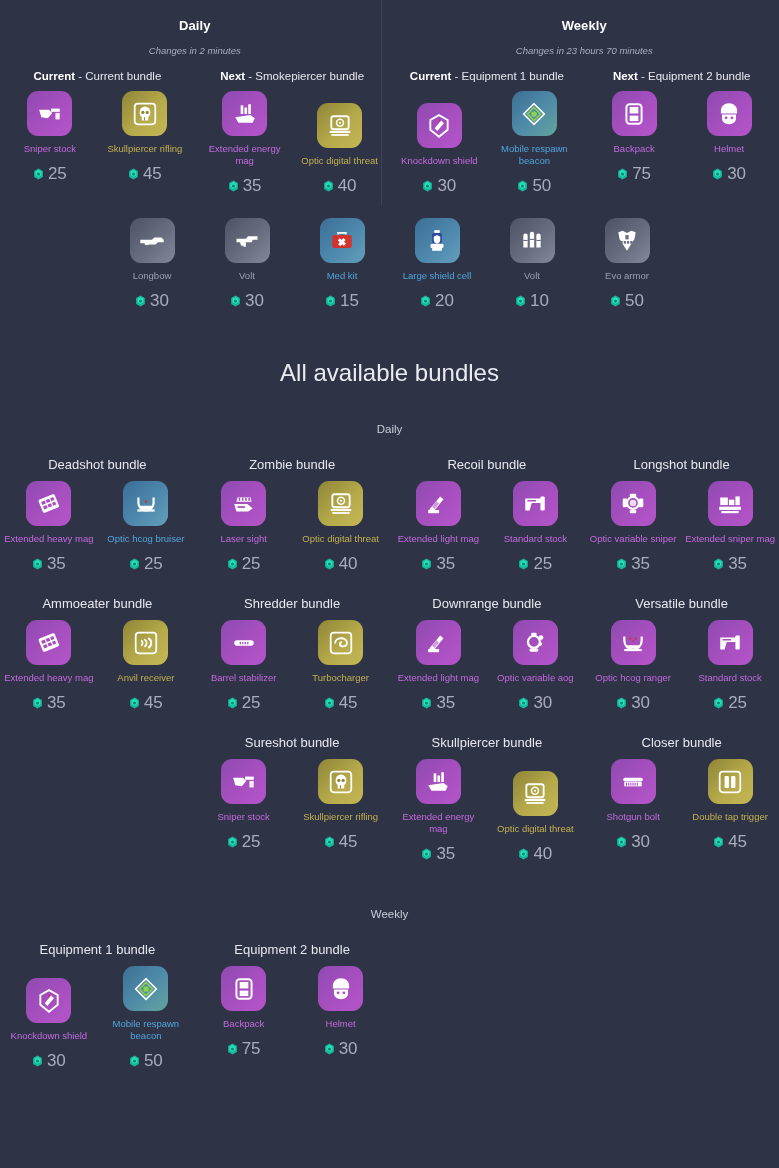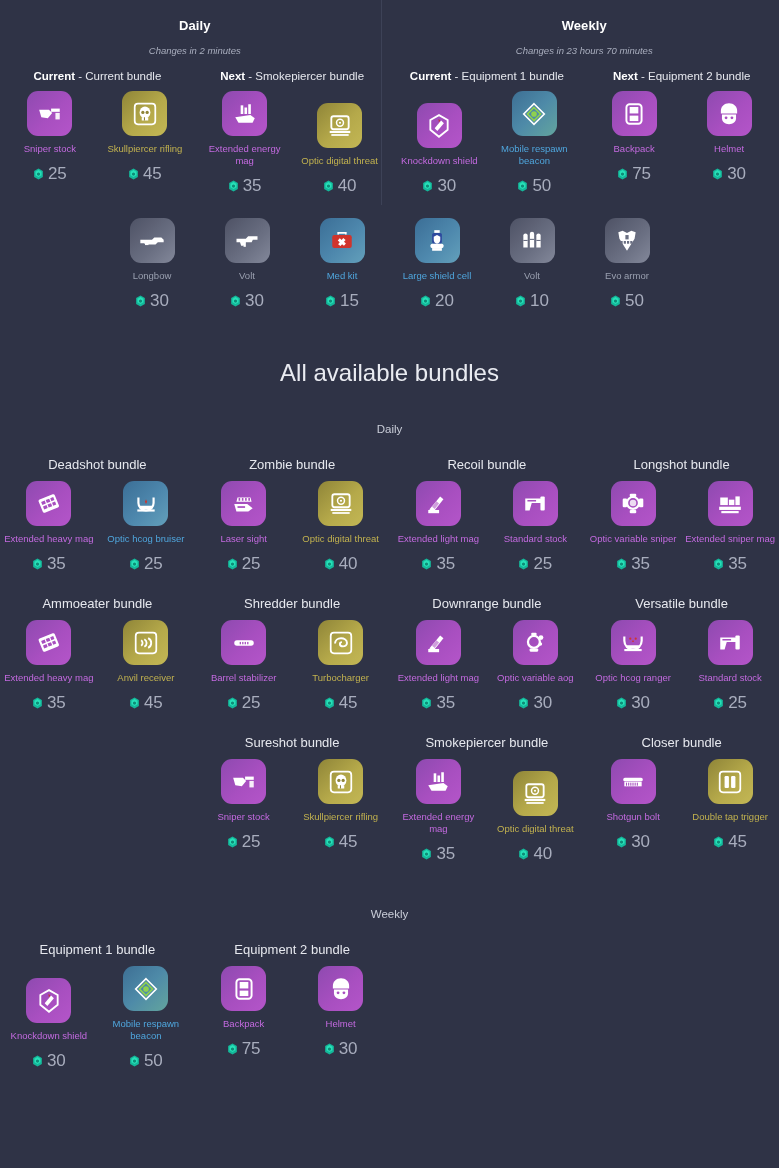--- a/index.html
+++ b/index.html
@@ -1001,21 +1001,21 @@
                     <path fill="#27e0b8" d="M12 4.5l6.5 3.8v7.4L12 19.5 5.5 15.7V8.3z"></path>
                     <path fill="#0e8d78" d="M12 9.5l3.2 1.9v3.7L12 17l-3.2-1.9v-3.7z"></path>
                   </svg>
                 </span>
                 <span>45</span>
               </div>
             </div>
           </div>
         </div>
         <div class="grid-cell">
-          <div class="bundle-heading">Smokepiercer bundle</div>
+          <div class="bundle-heading">Skullpiercer bundle</div>
           <div class="items">
             <div class="item">
               <div class="tile purple">
                 <span>
                   <svg width="26" height="26" viewBox="0 0 24 24">
                     <rect x="8" y="4" width="2.4" height="8" fill="#ffffff"></rect>
                     <rect x="11.5" y="6" width="2.4" height="6" fill="#ffffff"></rect>
                     <rect x="15" y="3" width="2.4" height="9" fill="#ffffff"></rect>
                     <path fill="#ffffff" d="M3 15l14-2 4 3-2 4H6z"></path>
                   </svg>

